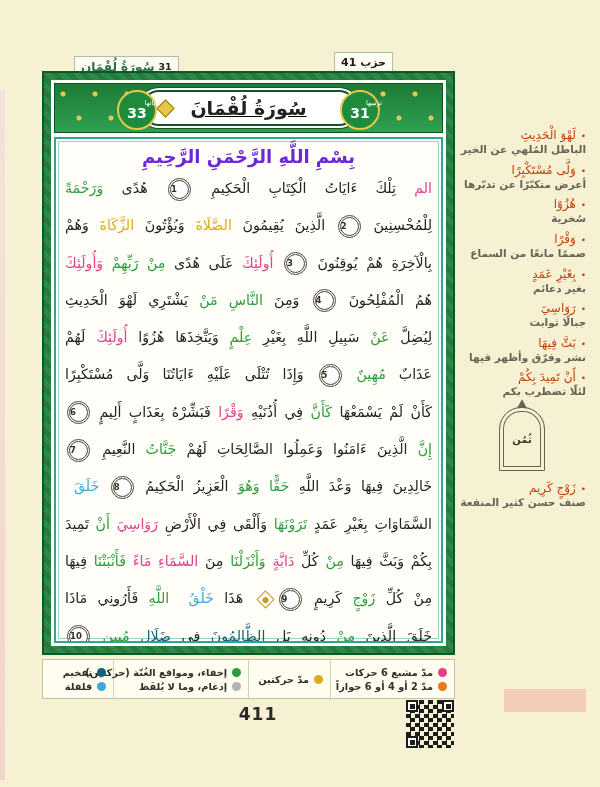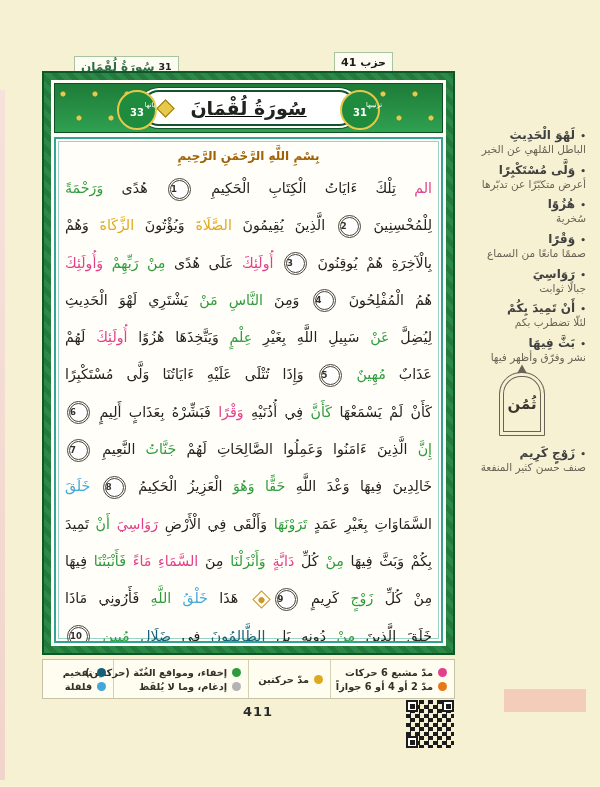--- a/index.html
+++ b/index.html
@@ -33,69 +33,69 @@
           background-size:32px 44px,32px 44px,100% 100%;
           border:1px solid #0C4F22;display:flex;align-items:center;justify-content:center;}
   .cartouche{position:relative;background:#FFFFFF;border:2px solid #14542A;border-radius:20px;
              box-shadow:0 0 0 2px #fff, 0 0 0 3px #14542A;
              min-width:212px;height:32px;display:flex;align-items:center;justify-content:center;text-decoration:underline;}
   .cartouche .title{font-size:19px;font-weight:bold;color:#20241f;}
   .orb{position:absolute;top:6px;width:36px;height:36px;border-radius:50%;background:#1F8C3D;
        border:2px solid #E8C84A;color:#fff;display:flex;flex-direction:column;align-items:center;
        justify-content:center;line-height:1;z-index:2;}
   .orb .olabel{font-size:6.5px;margin-left:28px;}
-  .orb .ovalue{font-size:10px;font-weight:bold;direction:ltr;}
+  .orb .ovalue{font-size:14px;font-weight:bold;direction:ltr;}
   .orb-right{right:62px;}
   .orb-left{left:62px;}
   .gold-dia{position:absolute;top:18px;width:11px;height:11px;background:#E8C84A;border:1px solid #97781C;transform:rotate(45deg);}
 
   
   .text-area{flex:1;margin-top:4px;background:#FFFEF8;border:2px solid #35A393;
              box-shadow:inset 0 0 0 2px #FFFEF8, inset 0 0 0 3px #9AD2C6;
              padding:4px 9px 2px 9px;box-sizing:border-box;overflow:hidden;}
-  .bismillah{text-align:center;font-size:12px;font-weight:bold;color:#a16207;height:27px;line-height:27px;}
+  .bismillah{text-align:center;font-size:18px;font-weight:bold;color:#6d28d9;height:27px;line-height:27px;}
   .qline{height:37.3px;line-height:37.3px;font-size:14.2px;color:#26221D;
          text-align:justify;text-align-last:justify;overflow:hidden;white-space:normal;}
   .seg{}
   .c-k{color:#26221D;} .c-p{color:var(--tj-madd6);}
   .c-a{color:var(--tj-madd2);} .c-g{color:var(--tj-ghunnah);}
-  .c-b{color:var(--tj-tafkhim);} .c-q{color:var(--tj-qalqalah);}
+  .c-b{color:var(--tj-tafkhim);} .c-q{color:var(--tj-qalqalah);margin-left:9px;}
   .vmark{display:inline-block;width:17px;height:17px;border:1px solid #4A463E;border-radius:50%;
          outline:1px solid #4A463E;outline-offset:1.5px;background:#fff;color:#33302A;
          font-size:8.5px;font-weight:bold;text-align:center;line-height:17px;vertical-align:middle;
          margin:0 4px;direction:ltr;}
   .rub{display:inline-block;width:11px;height:11px;border:1.5px solid #C9992D;transform:rotate(45deg);
        margin:0 5px;vertical-align:middle;position:relative;}
   .rub::after{content:"";position:absolute;inset:2.5px;background:#C9992D;border-radius:50%;}
 
   
   .margin-col{position:absolute;left:458px;top:128px;width:138px;text-align:right;padding-right:10px;box-sizing:border-box;}
   .mnote{margin-bottom:6px;}
-  .mterm{font-size:12px;font-weight:bold;color:#404040;line-height:1.25;}
+  .mterm{font-size:12px;font-weight:normal;color:#c2410c;line-height:1.25;}
   .mterm .bullet{color:#2b2archive620;font-size:9px;margin-left:2px;}
-  .mdef{font-size:10.5px;color:#6B6156;line-height:1.3;}
+  .mdef{font-size:10.5px;color:#6B6156;line-height:1.3;font-weight:bold;}
   .thumn{width:44px;height:62px;margin:8px auto 10px auto;border:1.5px solid #6B6257;
          border-radius:22px 22px 0 0;position:relative;display:flex;align-items:center;
-         justify-content:center;font-size:15px;font-weight:bold;color:#3B352E;
+         justify-content:center;font-size:10px;font-weight:bold;color:#3B352E;
          box-shadow:inset 0 0 0 3px #F7F1D3, inset 0 0 0 4px #6B6257;}
   .thumn::before{content:"";position:absolute;top:-9px;left:50%;margin-left:-5px;width:10px;height:9px;
                  background:#6B6257;clip-path:polygon(50% 0,100% 100%,0 100%);}
 
   
   .legend{position:absolute;left:42px;top:659px;width:413px;height:40px;box-sizing:border-box;
           background:#FFFDF0;border:1px solid #C6C2A6;display:flex;direction:rtl;}
   .lcell{display:flex;flex-direction:column;justify-content:center;gap:3px;padding:0 7px;
          border-left:1px solid #D4D0B4;box-sizing:border-box;}
   .lcell:last-child{border-left:none;}
   .lrow{display:flex;align-items:center;gap:5px;font-size:9.8px;font-weight:bold;color:#33302A;white-space:nowrap;}
   .ldot{width:9px;height:9px;border-radius:50%;flex:0 0 9px;}
 
   
   .pagenum{position:absolute;left:228px;top:704px;width:60px;text-align:center;
-           font-size:13px;font-weight:bold;color:#2B2B2B;letter-spacing:1px;direction:ltr;}
+           font-size:17px;font-weight:bold;color:#2B2B2B;letter-spacing:1px;direction:ltr;}
   .qr{position:absolute;left:406px;top:700px;width:48px;height:48px;
       background-image:
         conic-gradient(#1C1C1C 25%,rgba(0,0,0,0) 0 50%,#1C1C1C 0 75%,rgba(0,0,0,0) 0);
       background-size:9px 9px;position:absolute;}
   .qr .f{position:absolute;width:12px;height:12px;border:2.5px solid #1C1C1C;background:#fff;box-sizing:border-box;}
   .qr .f::after{content:"";position:absolute;inset:1.5px;background:#1C1C1C;}
   .qr .f1{left:0;top:0;} .qr .f2{right:0;top:0;} .qr .f3{left:0;bottom:0;}
 </style>
 </head>
 <body>
@@ -165,30 +165,34 @@
         </div>
         <div class="mnote">
           <div class="mterm"><span class="bullet">• </span>هُزُوًا</div>
           <div class="mdef">سُخرية</div>
         </div>
         <div class="mnote">
           <div class="mterm"><span class="bullet">• </span>وَقْرًا</div>
           <div class="mdef">صممًا مانعًا من السماع</div>
         </div>
         <div class="mnote">
+          <div class="mterm"><span class="bullet">• </span>بِغَيْرِ عَمَدٍ</div>
+          <div class="mdef">بغير دعائم</div>
+        </div>
+        <div class="mnote">
           <div class="mterm"><span class="bullet">• </span>رَوَاسِيَ</div>
           <div class="mdef">جبالًا ثوابت</div>
         </div>
         <div class="mnote">
+          <div class="mterm"><span class="bullet">• </span>بَثَّ فِيهَا</div>
+          <div class="mdef">نشر وفرّق وأظهر فيها</div>
+        </div>
+        <div class="mnote">
           <div class="mterm"><span class="bullet">• </span>أَنْ تَمِيدَ بِكُمْ</div>
           <div class="mdef">لئلّا تضطرب بكم</div>
-        </div>
-        <div class="mnote">
-          <div class="mterm"><span class="bullet">• </span>بَثَّ فِيهَا</div>
-          <div class="mdef">نشر وفرّق وأظهر فيها</div>
         </div>
       </div>
     <div class="thumn">
       <span>ثُمُن</span>
     </div>
     <div>
         <div class="mnote">
           <div class="mterm"><span class="bullet">• </span>زَوْجٍ كَرِيم</div>
           <div class="mdef">صنف حسن كثير المنفعة</div>
         </div>

